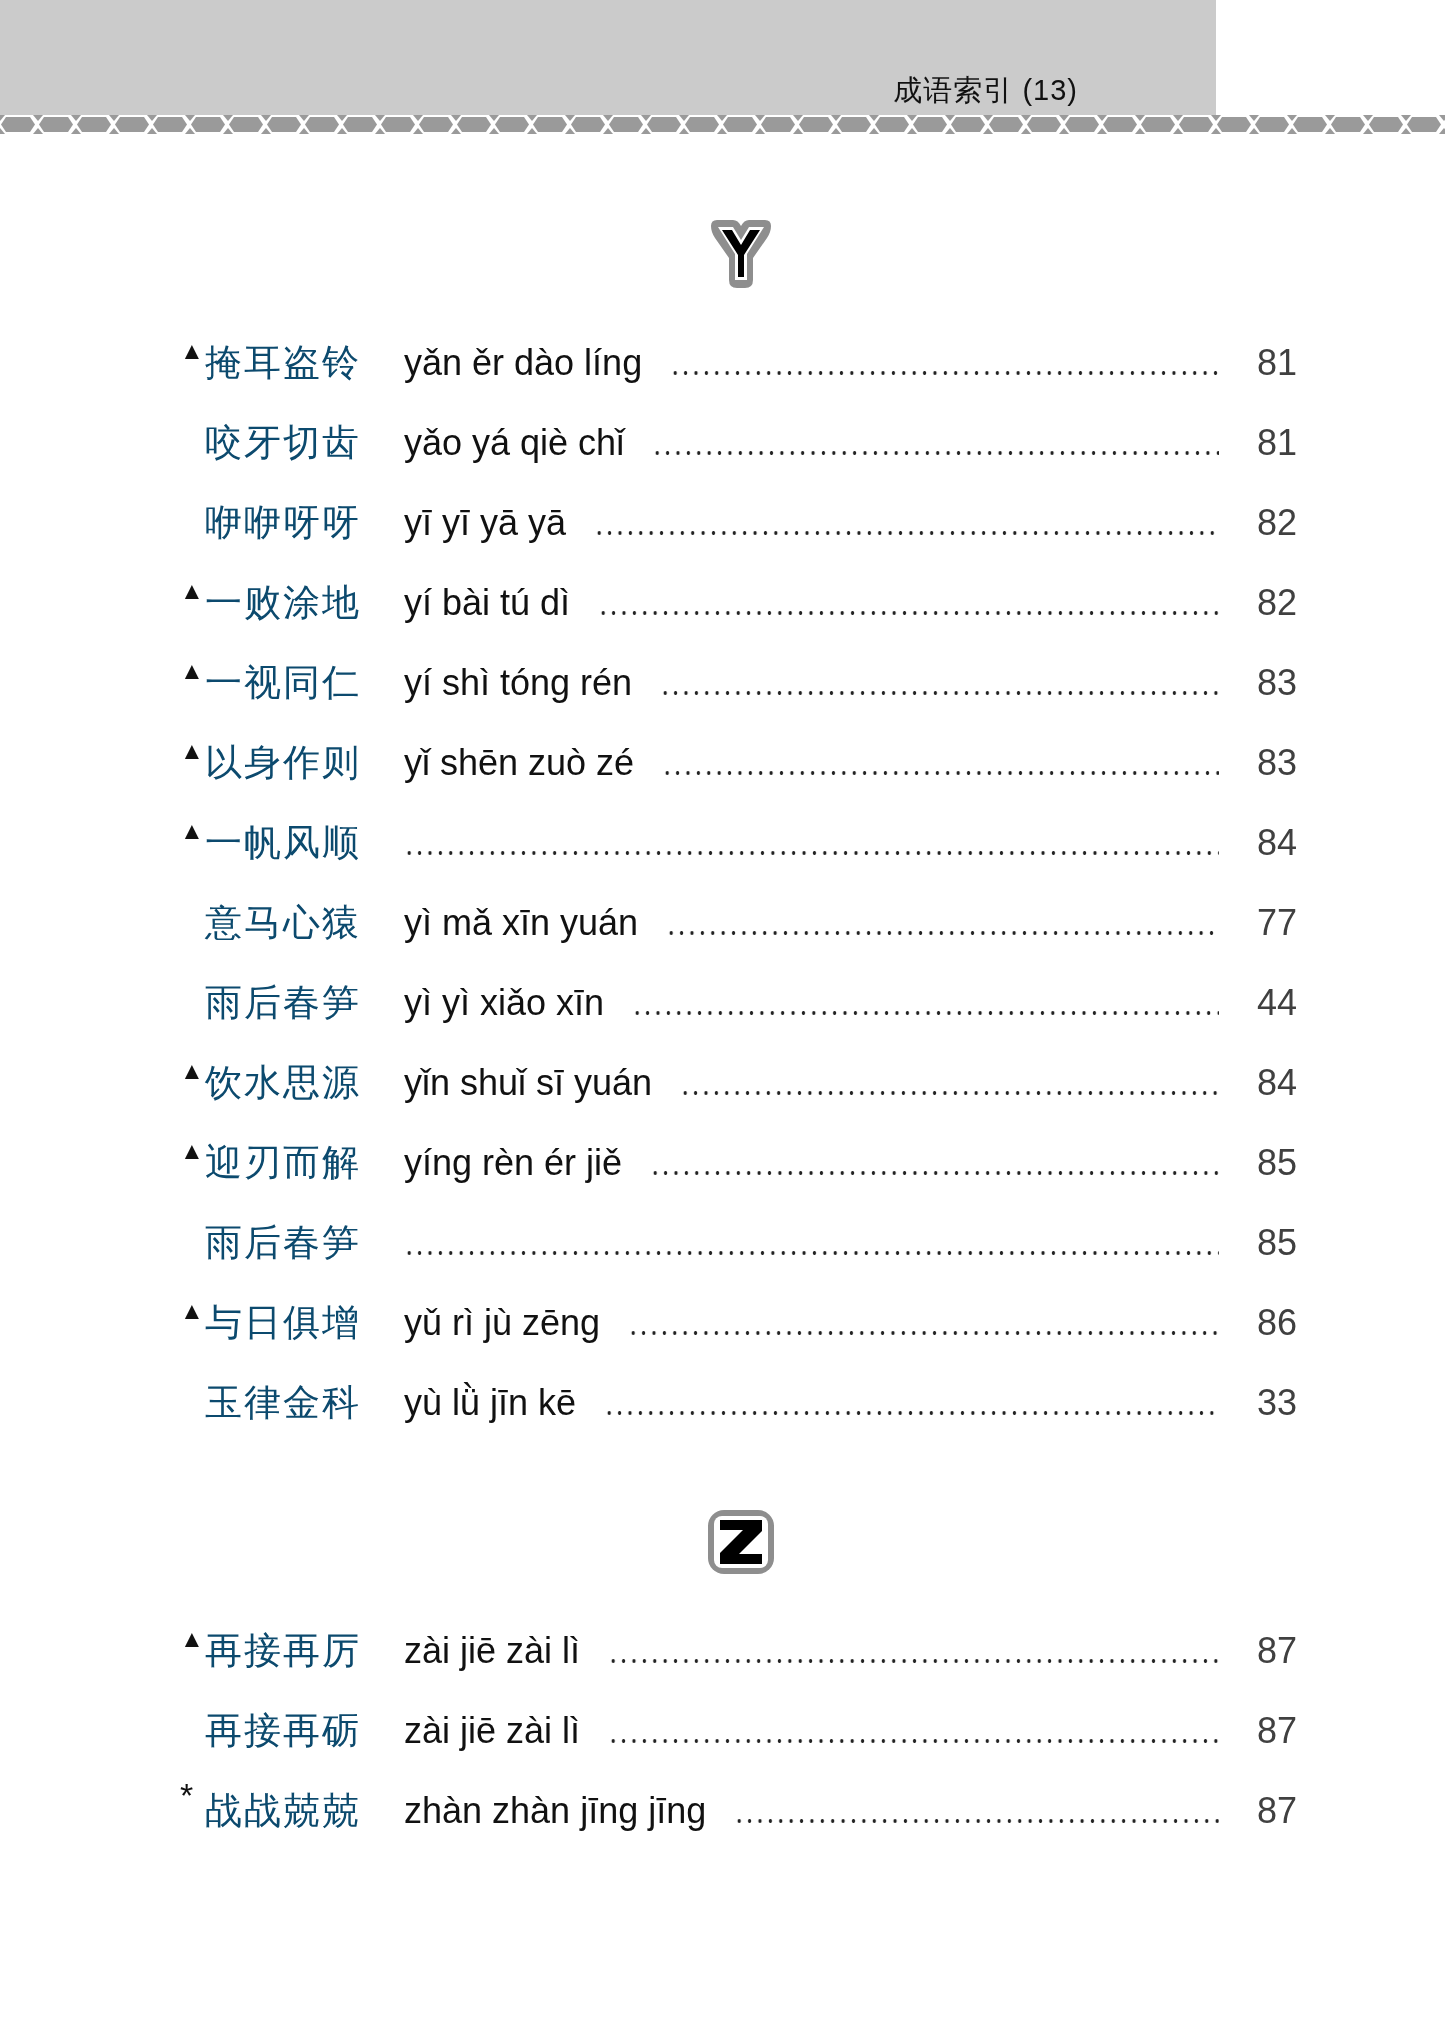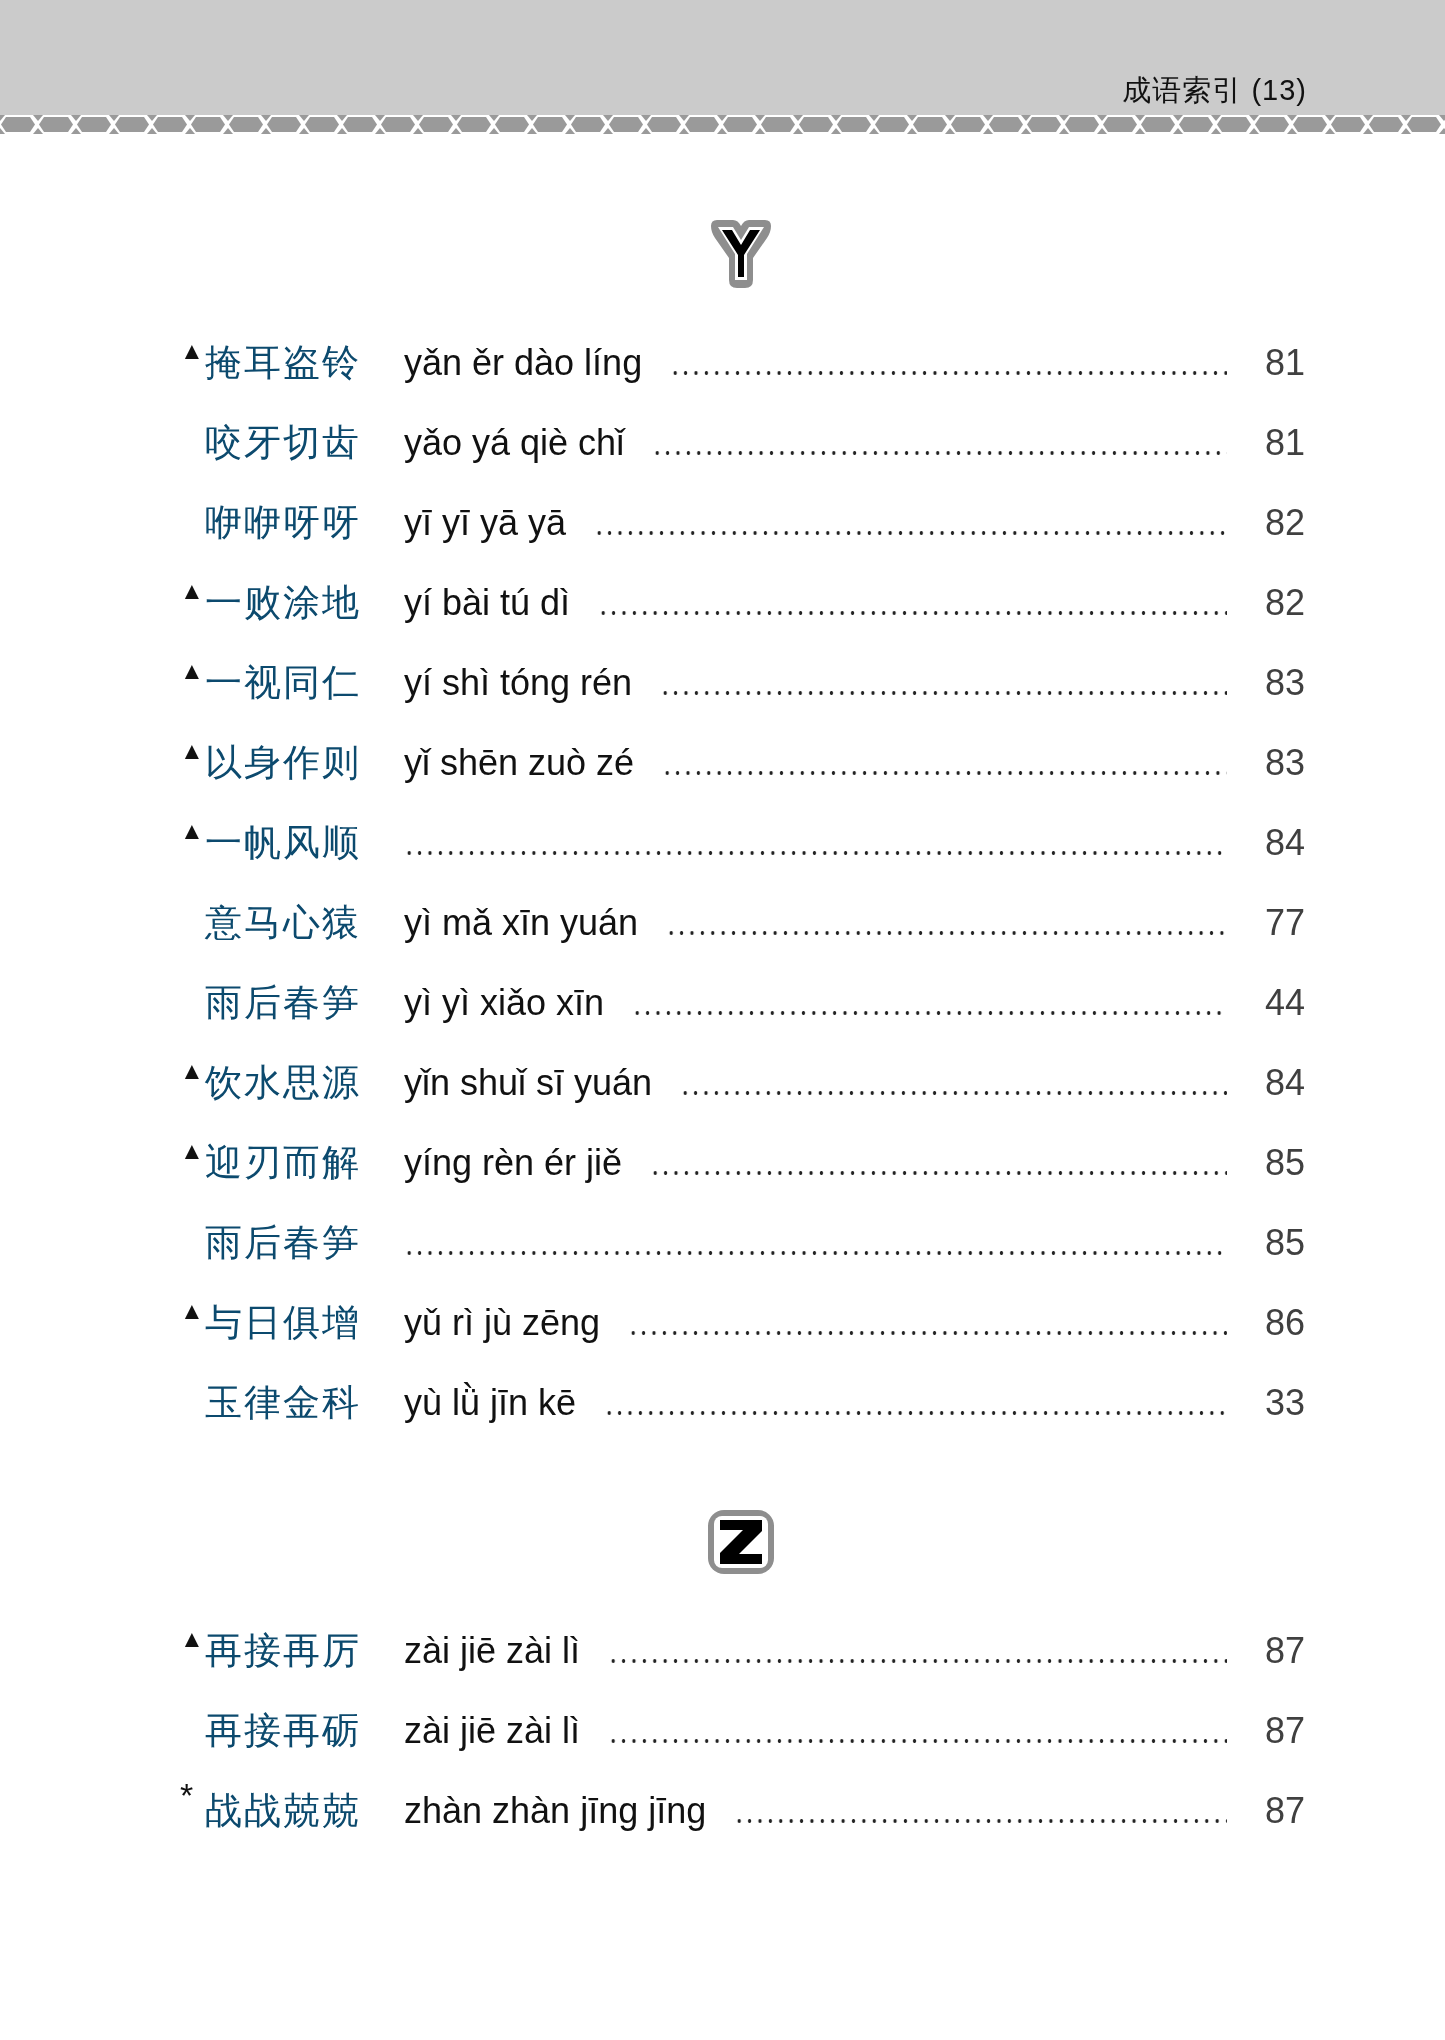--- a/index.html
+++ b/index.html
@@ -1,21 +1,21 @@
 <!DOCTYPE html>
 <html><head>
 <meta charset="utf-8">
 <style>
   html, body { margin:0; padding:0; }
   body {
     width:1445px; height:2040px; background:#ffffff; position:relative; overflow:hidden;
     font-family:"Liberation Sans", "DejaVu Sans", sans-serif; color:#1a1a1a;
   }
   .header {
-    position:absolute; left:0; top:0; width:1445px; height:115px; background:#cbcbcb;
+    position:absolute; left:0; top:0; width:1216px; height:115px; background:#cbcbcb;
   }
   .header-title {
     position:absolute; right:138px; top:72px; font-size:29px; line-height:36px; color:#111;
     letter-spacing:1px;
   }
   .border-strip {
     position:absolute; left:0; top:115px; width:1445px; height:19px; background:#ffffff;
   }
   .border-strip svg { display:block; }
   .letter-badge {
@@ -28,21 +28,21 @@
   .marker {
     position:absolute; left:0; top:-4px; font-size:24px; line-height:30px; color:#111;
     width:24px;
   }
   .marker.star { font-size:34px; top:-8px; }
   .idiom {
     position:absolute; left:25px; top:0; font-size:37px; line-height:46px; color:#0c4a6e;
     letter-spacing:2px; font-family:"DejaVu Sans", sans-serif;
   }
   .leader-row {
-    position:absolute; left:224px; right:0; top:0; height:46px; display:flex; align-items:flex-end;gap:24px;
+    position:absolute; left:224px; right:8px; top:0; height:46px; display:flex; align-items:flex-end;gap:24px;
   }
   .pinyin {
     font-size:36px; line-height:46px; white-space:nowrap; color:#111; padding-right:4px;
     font-family:"Liberation Sans", sans-serif;
   }
   .dots {
     flex:1; height:46px; position:relative; overflow:hidden;
   }
   .dots::before {
     content:""; position:absolute; left:0; right:0; bottom:11px; height:4px;

